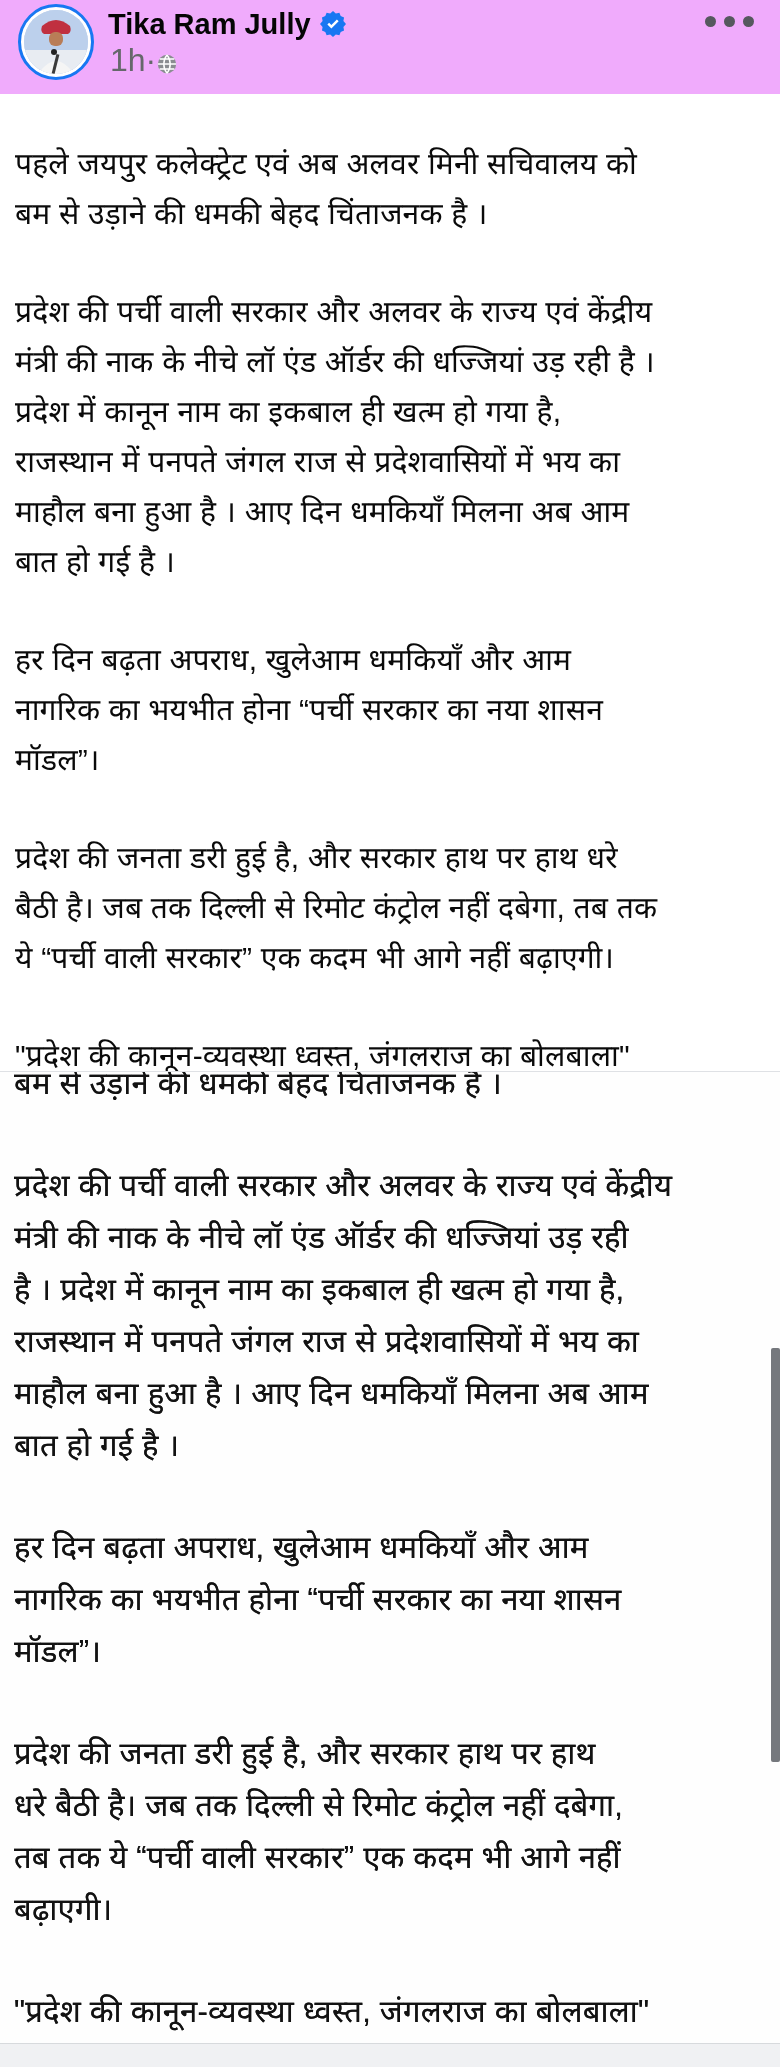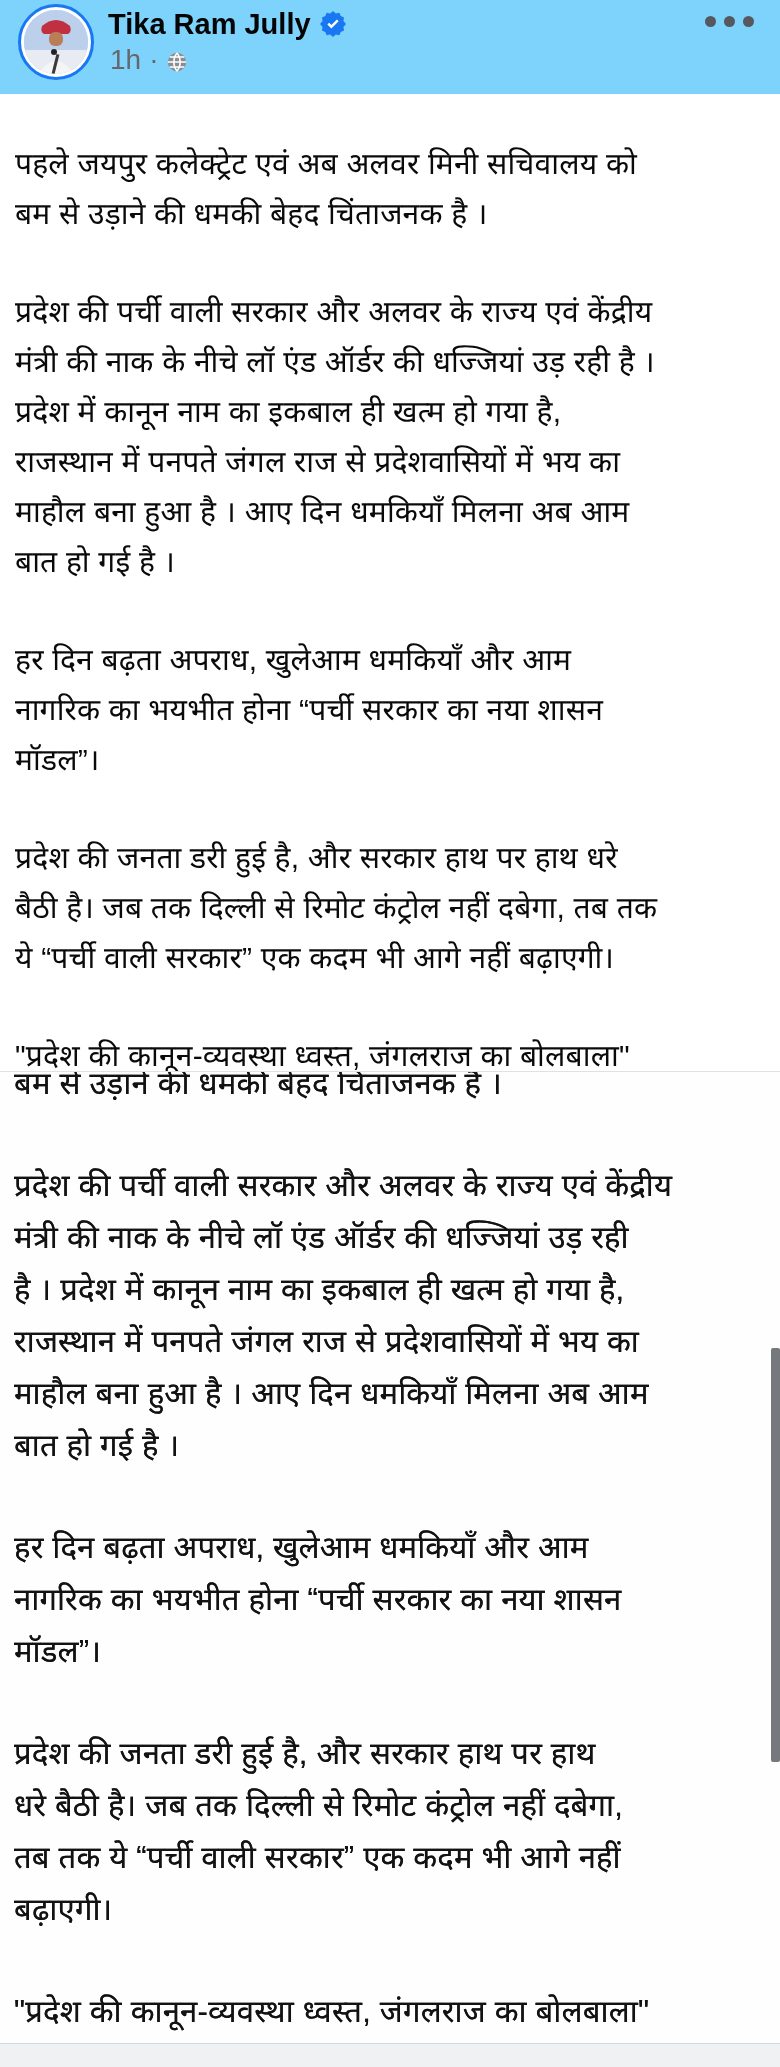--- a/index.html
+++ b/index.html
@@ -2,32 +2,32 @@
 <html><head>
 <meta charset="utf-8">
 <style>
   html,body{margin:0;padding:0;}
   body{
     width:780px;height:2067px;position:relative;background:#ffffff;
     font-family:"Liberation Sans","DejaVu Sans",sans-serif;
     color:#050505;overflow:hidden;
   }
   
-  .post-header{position:absolute;top:0;left:0;right:0;height:94px;background:#7dd3fc;}
+  .post-header{position:absolute;top:0;left:0;right:0;height:94px;background:#f0abfc;}
   .avatar-ring{
     position:absolute;left:18px;top:4px;width:70px;height:70px;border-radius:50%;
     border:3px solid #1877F2;background:#fff;display:flex;align-items:center;justify-content:center;
     cursor:pointer;
   }
   .avatar-img{width:64px;height:64px;border-radius:50%;overflow:hidden;background:#bcd0ec;}
   .name-row{position:absolute;left:108px;top:7px;display:flex;align-items:center;gap:9px;}
   .author-name{font-size:29px;font-weight:700;color:#050505;line-height:34px;cursor:pointer;}
   .badge{width:26px;height:26px;display:inline-block;}
-  .meta-row{position:absolute;left:110px;top:46px;display:flex;align-items:center;gap:8px;
-    font-size:28px;color:#65676B;line-height:28px;}
+  .meta-row{position:absolute;left:110px;top:46px;display:flex;align-items:center;gap:0;
+    font-size:32px;color:#65676B;line-height:28px;}
   .globe{width:22px;height:22px;display:inline-block;margin-top:2px;}
   .more-btn{position:absolute;right:20px;top:10px;display:flex;gap:8px;padding:6px;cursor:pointer;}
   .more-btn i{width:11px;height:11px;border-radius:50%;background:#55585e;display:block;}
   
   .post-body{position:absolute;left:15px;right:12px;top:98px;margin-top:41px;}
   .post-body p{
     margin:0 0 48px 0;font-size:30px;line-height:50px;color:#0a0a0a;
     white-space:pre-line;letter-spacing:0.2px;
   }
   

